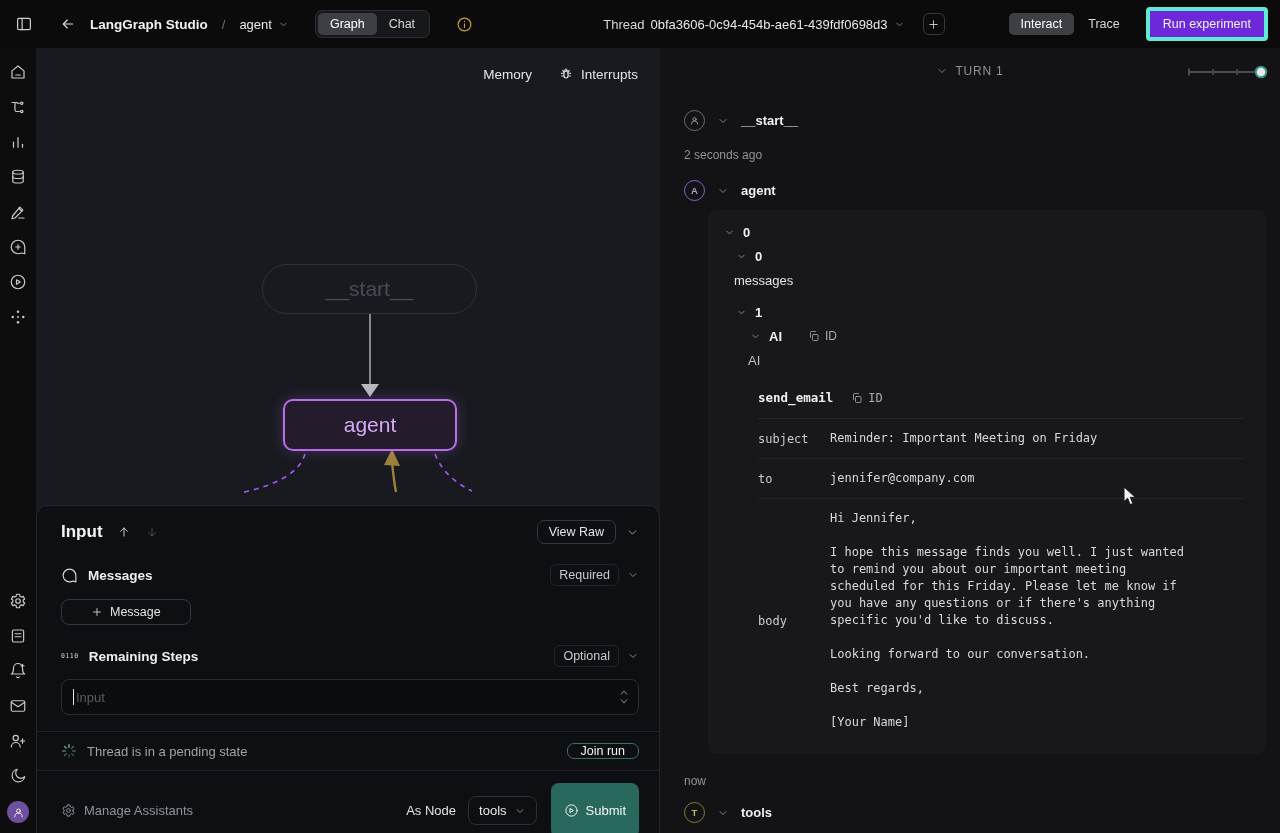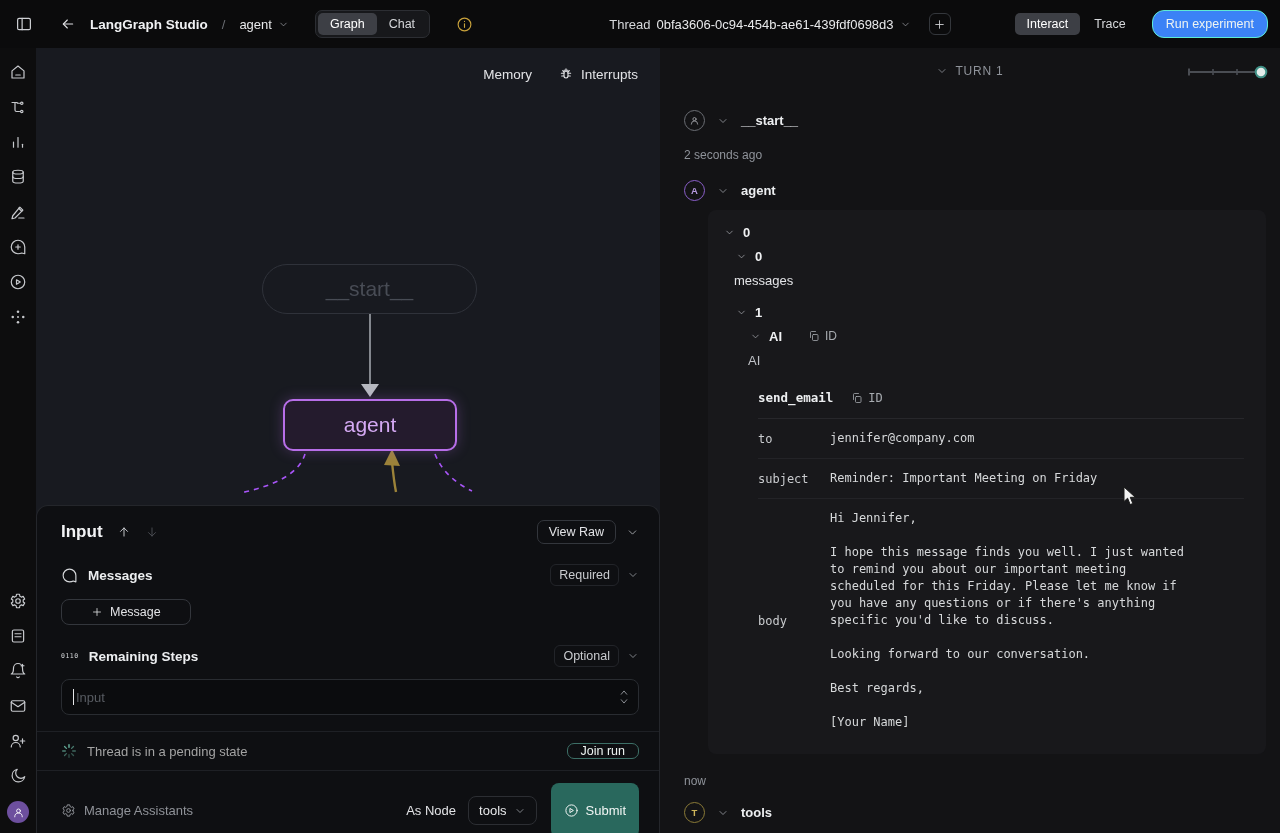--- a/index.html
+++ b/index.html
@@ -26,22 +26,22 @@
   .seg.active { background:#3d3f45; color:#ffffff; }
   .info-ic { color:#c9a23b; margin-left:12px; cursor:pointer; }
   .tb-mid { display:flex; align-items:center; gap:6px; margin-left:auto; }
   .thread-lbl { font-size:13px; color:#d6d8db; }
   .thread-id { font-size:13px; color:#e8e9eb; }
   .chev { color:#9b9ea4; }
   .plus-btn { width:22px; height:22px; border:1px solid #34373c; border-radius:6px;
     display:flex; align-items:center; justify-content:center; color:#d6d8db; margin-left:12px; cursor:pointer; }
   .tb-right { display:flex; align-items:center; margin-left:64px; padding-right:12px; gap:14px; }
   .mode-group { display:flex; align-items:center; gap:2px; }
-  .run-exp { border:1px solid #5eead4; background:#3b82f6; color:#eef4f2; font-size:12.5px;
-    padding:6px 13px; border-radius:12px; cursor:pointer; }
+  .run-exp { border:4px solid #5eead4; background:#6d28d9; color:#eef4f2; font-size:12.5px;
+    padding:6px 13px; border-radius:4px; cursor:pointer; }
 
   
   .leftrail { position:absolute; left:0; top:48px; width:36px; height:785px; background:#0d0d0e;
     display:flex; flex-direction:column; align-items:center; padding:14px 0 10px; z-index:20; }
   .rail-ic { width:20px; height:20px; color:#c7c9cd; margin-bottom:15px; display:flex;
     align-items:center; justify-content:center; cursor:pointer; }
   .rail-spacer { flex:1; }
   .rail-avatar { width:22px; height:22px; border-radius:50%; background:#6d4f9e; color:#fff;
     display:flex; align-items:center; justify-content:center; cursor:pointer; }
 
@@ -530,28 +530,28 @@
           <span class="tool-name">send_email</span>
           <span class="id-chip">
             <svg class="ic" width="12" height="12" viewBox="0 0 24 24">
                 <rect x="9" y="9" width="11" height="12" rx="2"></rect>
                 <path d="M5 15V5a2 2 0 0 1 2-2h8"></path>
               </svg>
             <span>ID</span>
           </span>
         </div>
         <div class="tool-table-row">
+          <span class="tt-key">subject</span>
+          <span class="tt-val">Reminder: Important Meeting on Friday</span>
+        </div>
+        <div class="tool-table-row">
           <span class="tt-key">to</span>
           <span class="tt-val">jennifer@company.com</span>
         </div>
         <div class="tool-table-row">
-          <span class="tt-key">subject</span>
-          <span class="tt-val">Reminder: Important Meeting on Friday</span>
-        </div>
-        <div class="tool-table-row">
           <span class="tt-key">body</span>
           <span class="tt-val">Hi Jennifer,
 
 I hope this message finds you well. I just wanted to remind you about our important meeting scheduled for this Friday. Please let me know if you have any questions or if there's anything specific you'd like to discuss.
 
 Looking forward to our conversation.
 
 Best regards,
 
 [Your Name]</span>

